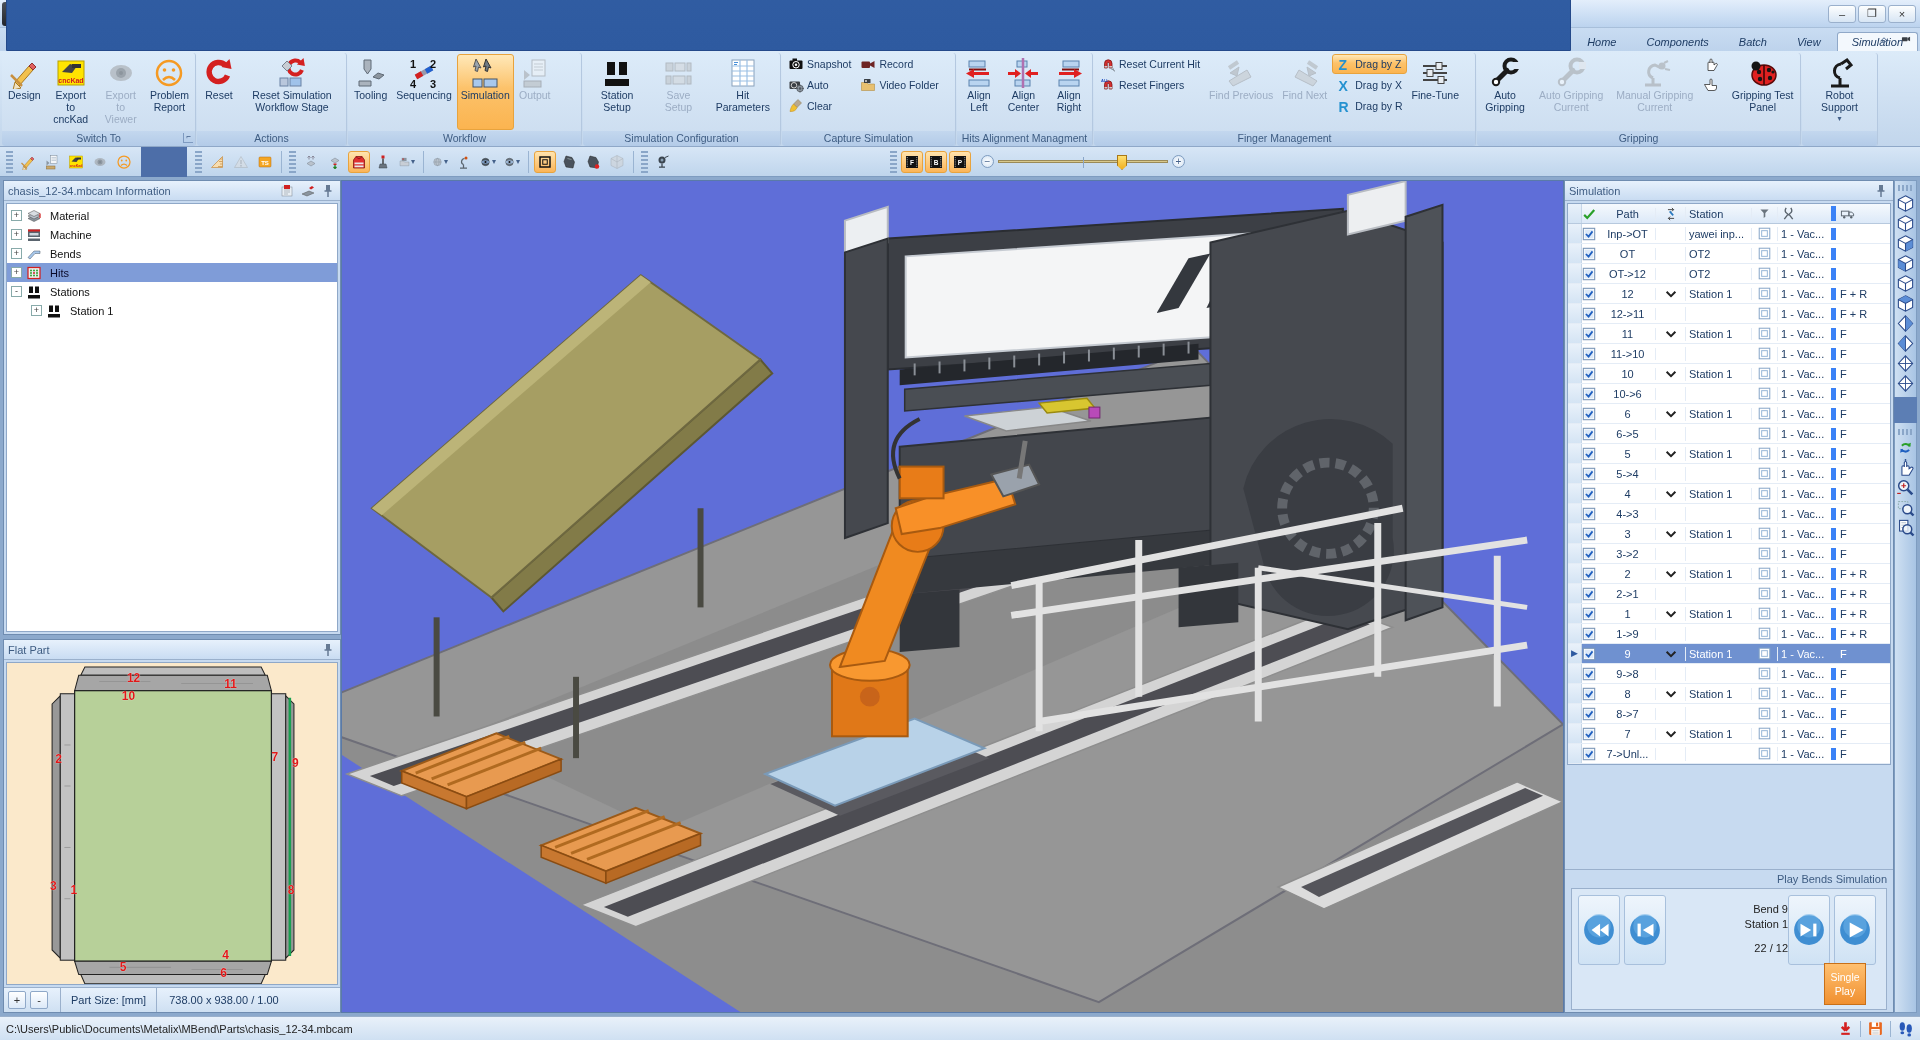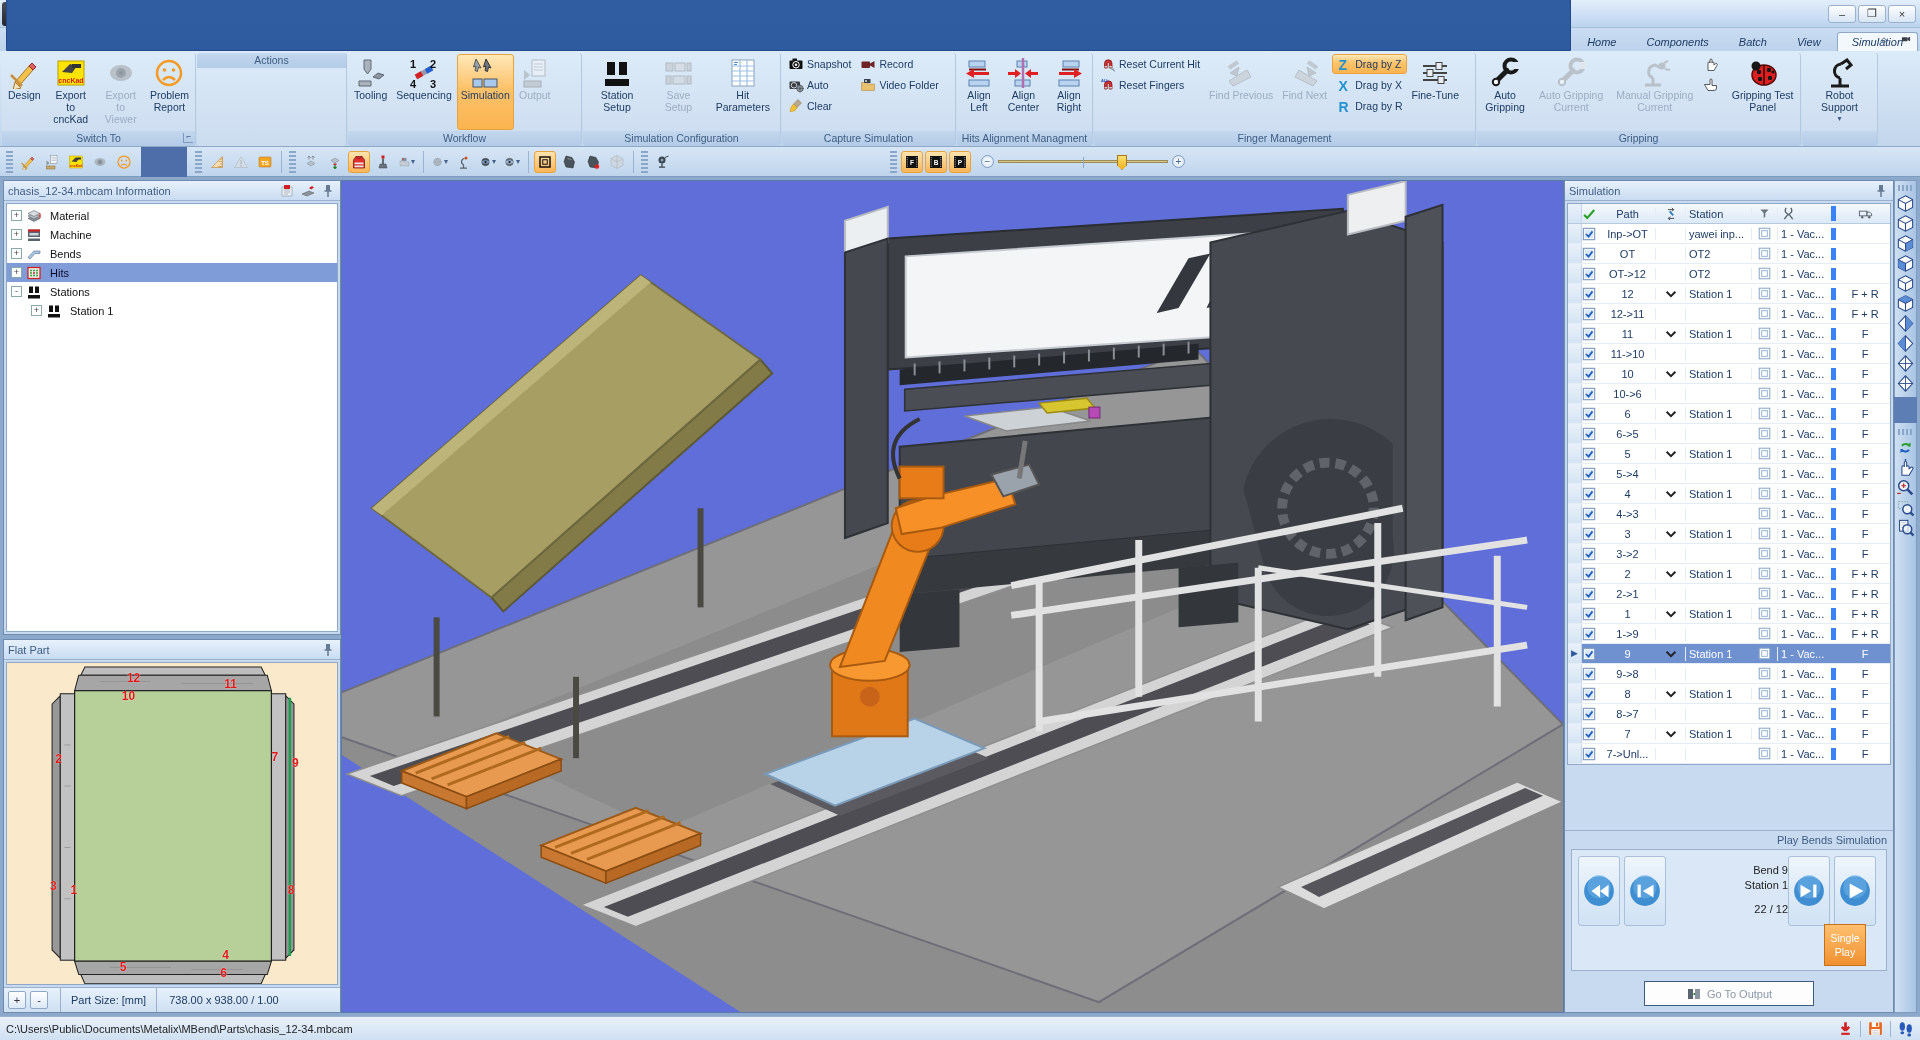--- a/index.html
+++ b/index.html
@@ -99,21 +99,21 @@
   .c-gut { width:14px; flex:0 0 14px; align-self:stretch; background:linear-gradient(#e9f1fa,#d4e4f4); border-right:1px solid #c6d6e8; font-size:9px; color:#2e5aa0; text-align:center; line-height:19px; }
   .c-chk { width:18px; flex:0 0 18px; height:14px; }
   .c-chk svg { width:14px; height:14px; }
   .c-path { width:56px; flex:0 0 56px; text-align:center; border-right:1px solid #e4ecf6; }
   .c-chev { width:30px; flex:0 0 30px; text-align:center; border-right:1px solid #e4ecf6; height:14px; }
   .c-chev svg { width:14px; height:14px; }
   .c-sta { width:66px; flex:0 0 66px; padding-left:3px; border-right:1px solid #e4ecf6; white-space:nowrap; overflow:hidden; }
   .c-fil { width:26px; flex:0 0 26px; text-align:center; border-right:1px solid #e4ecf6; height:14px; }
   .c-fil svg { width:13px; height:13px; }
   .c-vac { width:58px; flex:0 0 58px; padding-left:3px; border-right:5px solid #3b82f6; white-space:nowrap; }
-  .c-f { flex:1; padding-left:4px; white-space:nowrap;text-align:center; }
+  .c-f { flex:1; padding-left:4px; white-space:nowrap; }
   .trow.hdr .c-path, .trow.hdr .c-sta { font-weight:normal; }
   .trow.hdr .hic { width:15px; height:15px; display:inline-block; vertical-align:middle; }
   .trow.sel { background:#6f91d0; }
   .trow.sel .c-path, .trow.sel .c-sta, .trow.sel .c-vac, .trow.sel .c-f { color:#fff; border-color:#6f91d0; }
 
   .play-wrap { margin-top:auto; border-top:1px solid #9ab0cc; }
   .play-title { padding:3px 6px 1px; color:#3e5c82;text-align:right; }
   .play-box { margin:2px 6px; border:1px solid #9ab0cc; background:#d9e7f6; height:122px; position:relative; display:flex; padding:6px; }
   .pbtn { width:42px; height:70px; border:1px solid #a8c0dc; border-radius:3px; background:linear-gradient(#eef5fc,#cfe2f4); display:flex; align-items:center; justify-content:center; margin-right:4px; }
   .pbtn svg { width:34px; height:34px; }
@@ -256,20 +256,43 @@
                 <circle cx="20.5" cy="13" r="1.8" fill="#f59a23"></circle>
                 <path d="M10 23 q6-6 12 0" fill="none" stroke="#f59a23" stroke-width="2.5"></path>
               </svg>
             </span>
             <span class="rlbl">Problem Report</span>
           </div>
         </div>
         <div class="rib-footer"><span>Switch To</span><span class="rib-launcher">⌐</span></div>
       </div>
       <div class="rib-group" style="width: 150px;">
+        <div class="rib-body">
+          <div class="rbtn lg">
+            <span class="ric">
+              <svg viewBox="0 0 32 32">
+                <path d="M24.5 18.5 a9.5 9.5 0 1 1 -2.4-10.5" fill="none" stroke="#d42020" stroke-width="5.5"></path>
+                <path d="M26.5 2 l2 10 -10-2z" fill="#d42020"></path>
+              </svg>
+            </span>
+            <span class="rlbl">Reset</span>
+          </div>
+          <div class="rbtn lg">
+            <span class="ric">
+              <svg viewBox="0 0 32 32">
+                <rect x="4" y="21" width="8" height="8" fill="#b9c7dc" stroke="#6a82a4"></rect>
+                <rect x="14" y="21" width="11" height="8" fill="#9fc2ea" stroke="#6a82a4"></rect>
+                <path d="M26 13 a7 7 0 1 1 -1.8-7.6" fill="none" stroke="#d42020" stroke-width="4"></path>
+                <path d="M27.5 1 l1.4 8 -8-1.4z" fill="#d42020"></path>
+                <path d="M6 9 l5-5 5 5 -5 5z" fill="#c8cdd4" stroke="#78828e"></path>
+              </svg>
+            </span>
+            <span class="rlbl">Reset Simulation Workflow Stage</span>
+          </div>
+        </div>
         <div class="rib-footer"><span>Actions</span></div>
       </div>
       <div class="rib-group" style="width: 234px;">
         <div class="rib-body">
           <div class="rbtn lg">
             <span class="ric">
               <svg viewBox="0 0 32 32">
                 <path d="M9 3 h7 v9 l-3.5 5 -3.5-5z" fill="#aab3bd" stroke="#5f6a76"></path>
                 <path d="M18 20 l5-4 6 2 -5 4z" fill="#8d969f" stroke="#5f6a76"></path>
                 <path d="M4 24 h12 v5 H4z" fill="#aab3bd" stroke="#5f6a76"></path>
@@ -1635,32 +1658,20 @@
               </div>
               <div class="pbtn">
                 <svg viewBox="0 0 32 32">
                     <circle cx="16" cy="16" r="14" fill="#3f8ed2"></circle>
                     <circle cx="16" cy="12" r="11" fill="#6fb2e8" opacity="0.55"></circle>
                     <path d="M11 9 l13 7 -13 7z" fill="#fff"></path>
                   </svg>
               </div>
             </div>
             <div class="singleplay">Single Play</div>
-          </div>
-          <div class="gto-row">
-            <div class="gto-btn">
-              <span class="mini">
-                  <svg viewBox="0 0 32 32">
-                    <rect x="4" y="6" width="10" height="20" fill="#5a646e"></rect>
-                    <rect x="18" y="6" width="10" height="20" fill="#8a949e"></rect>
-                    <path d="M14 16 h4 m-2-2 l2 2 -2 2" stroke="#2a7a2a" stroke-width="2" fill="none"></path>
-                  </svg>
-                </span>
-              <span>Go To Output</span>
-            </div>
           </div>
         </div>
       </div>
     </div>
 
     <div class="strip" id="strip">
         <span class="s-handle"></span>
         <span class="sic"><svg viewBox="0 0 32 32">
             <path d="M16 3 L28 9.5 v13 L16 29 4 22.5 v-13z" fill="#fff" stroke="#2a4a8a" stroke-width="1.8"></path>
             <path d="M4 9.5 l12 6.5 12-6.5 M16 16 v13" fill="none" stroke="#2a4a8a" stroke-width="1.8"></path>

